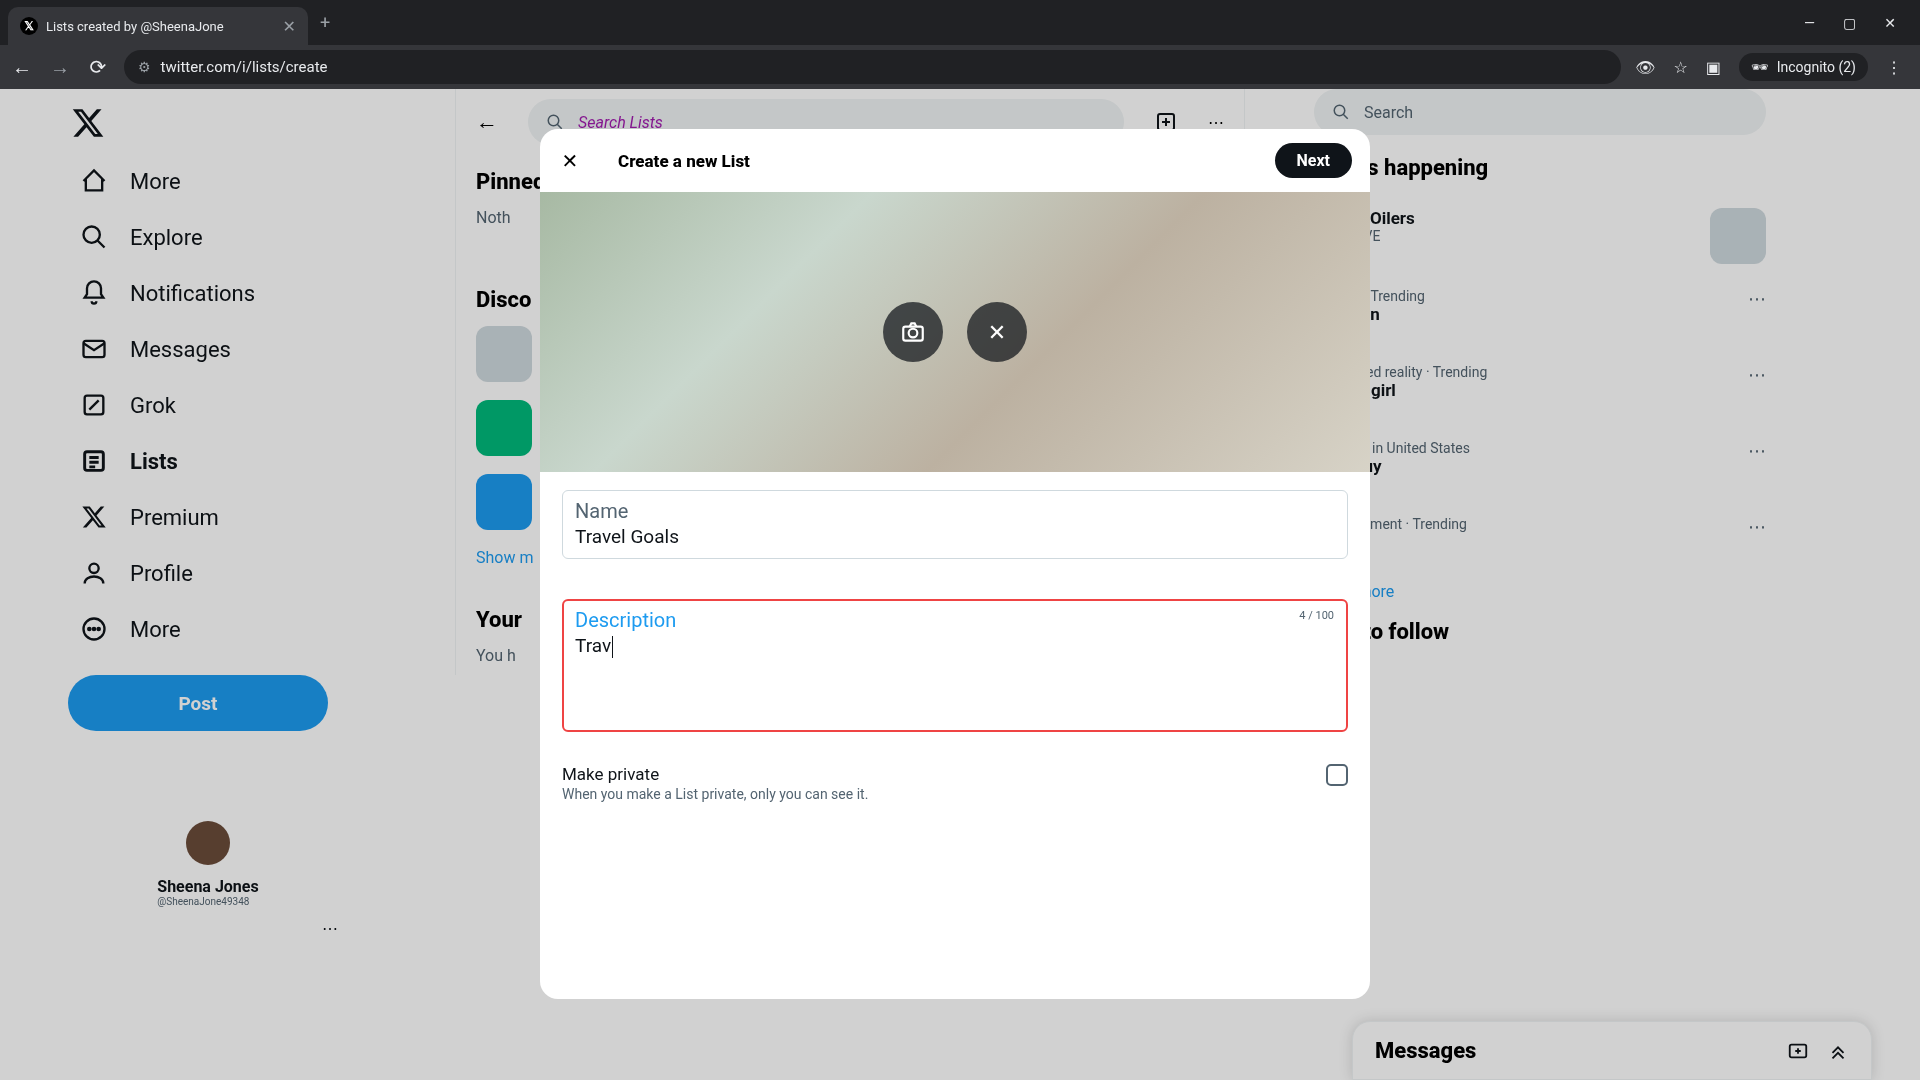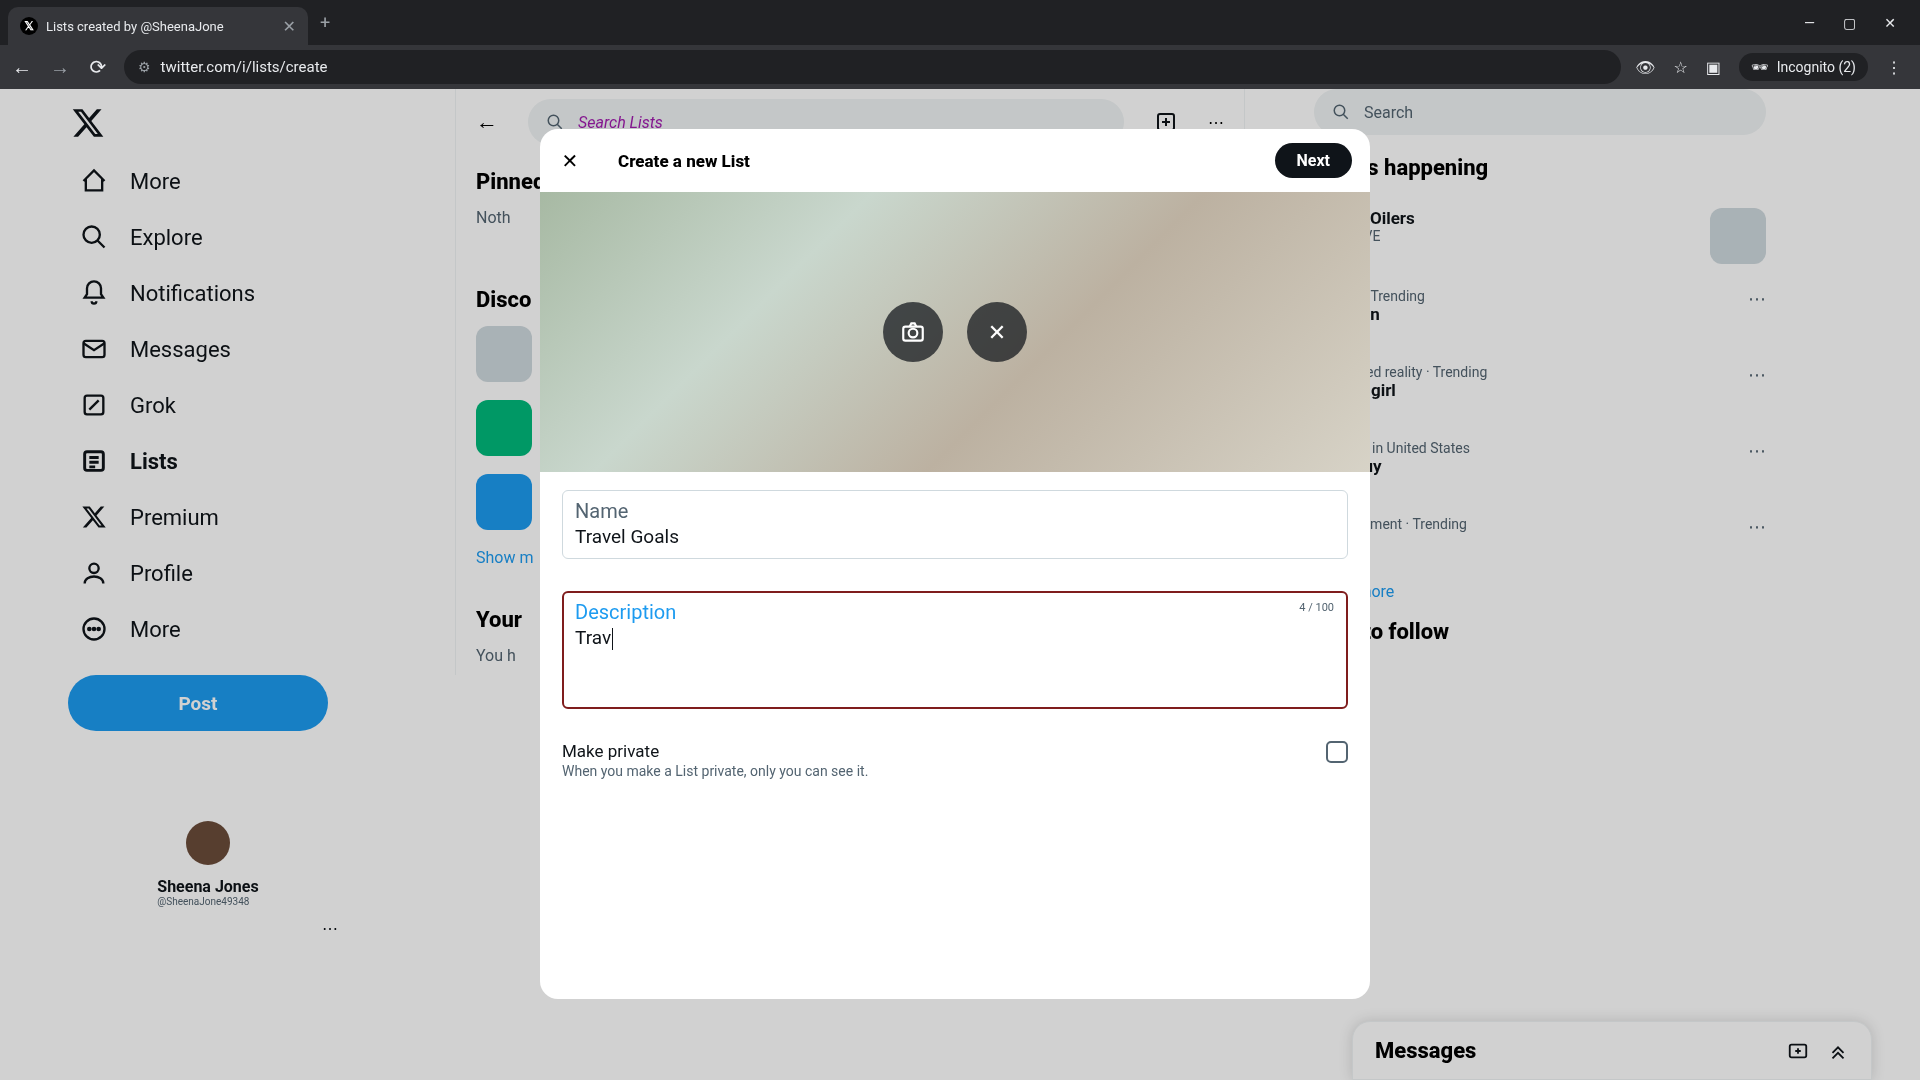--- a/index.html
+++ b/index.html
@@ -69,21 +69,21 @@
 
 .modal { position: absolute; z-index: 10; left: 540px; top: 40px; width: 830px; height: 870px; background: #fff; border-radius: 18px; overflow: hidden; display: flex; flex-direction: column; }
 .modal-header { display: flex; align-items: center; padding: 14px 18px; gap: 36px; }
 .modal-close { font-size: 20px; cursor: pointer; width: 24px; text-align:center; }
 .modal-title { font-size: 17px; font-weight: 800; }
 .next-btn { margin-left: auto; background: #0f1419; color: #fff; font-weight: 700; font-size: 16px; border-radius: 22px; padding: 8px 22px; cursor: pointer; }
 .hero { height: 280px; background: linear-gradient(135deg,#a7b9a3 0%, #c9d7cd 30%, #bcb1a1 60%, #d7d3c7 100%); position: relative; display:flex; align-items:center; justify-content:center; gap: 24px; }
 .hero-btn { width: 60px; height: 60px; border-radius: 50%; background: rgba(15,20,25,0.72); color:#fff; display:flex; align-items:center; justify-content:center; font-size: 22px; cursor: pointer; }
 .modal-body { padding: 18px 22px; display: flex; flex-direction: column; gap: 32px; }
 .field { border: 1px solid #cfd9de; border-radius: 6px; padding: 8px 12px 10px; position: relative; }
-.field.focused { border: 2px solid #7f1d1d; padding: 7px 11px 9px; }
+.field.focused { border: 2px solid #ef4444; padding: 7px 11px 24px; margin-top: 8px; }
 .field-label { font-size: 20px; color: #536471; }
 .field.focused .field-label { color: #1d9bf0; }
 .field-input { border: none; outline: none; font-size: 19px; width: 100%; margin-top: 2px; color: #0f1419; font-family: inherit; }
 .field-counter { position: absolute; right: 12px; top: 8px; font-size: 11px; color: #536471; }
 .private-row { display: flex; align-items: flex-start; justify-content: space-between; }
 .private-title { font-size: 17px; color: #0f1419; }
 .private-sub { font-size: 14px; color: #536471; margin-top: 2px; }
 .checkbox { width: 22px; height: 22px; border: 2px solid #536471; border-radius: 5px; cursor: pointer; }
 
 .text-cursor { display:inline-block; width:1px; height:22px; background:#0f1419; vertical-align:middle; margin-left:1px; animation: blink 1s step-end infinite; }

